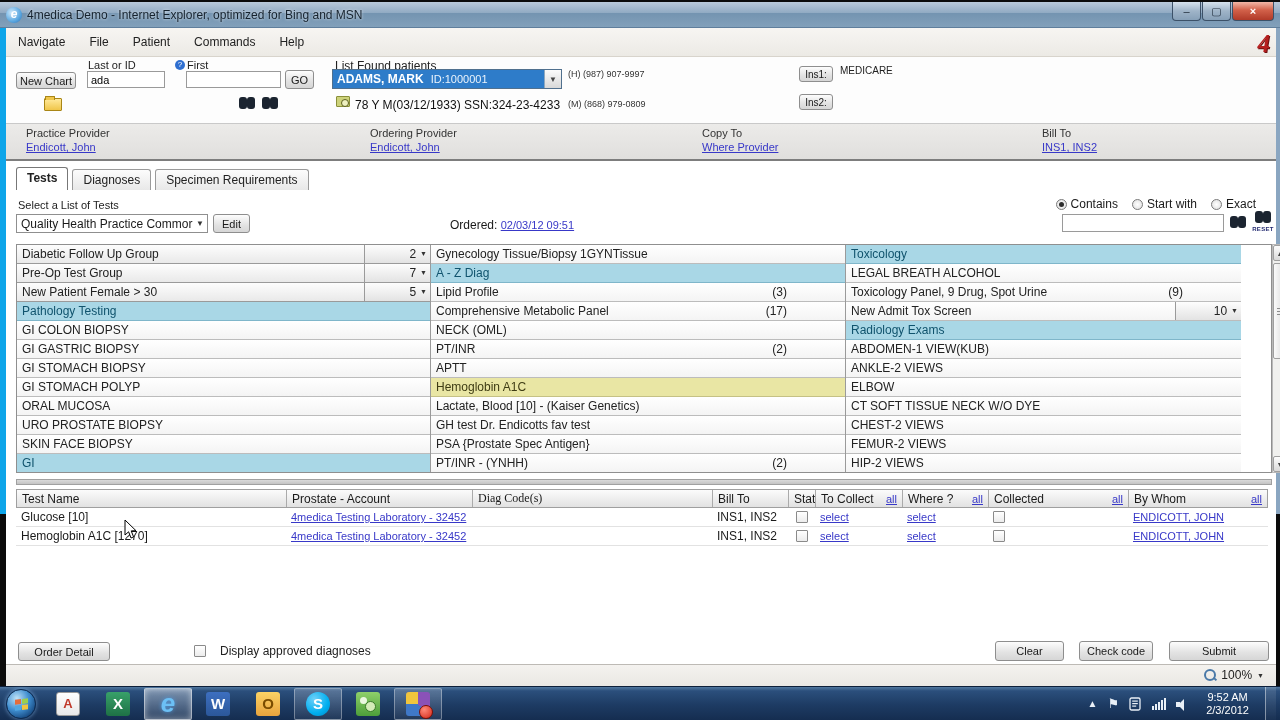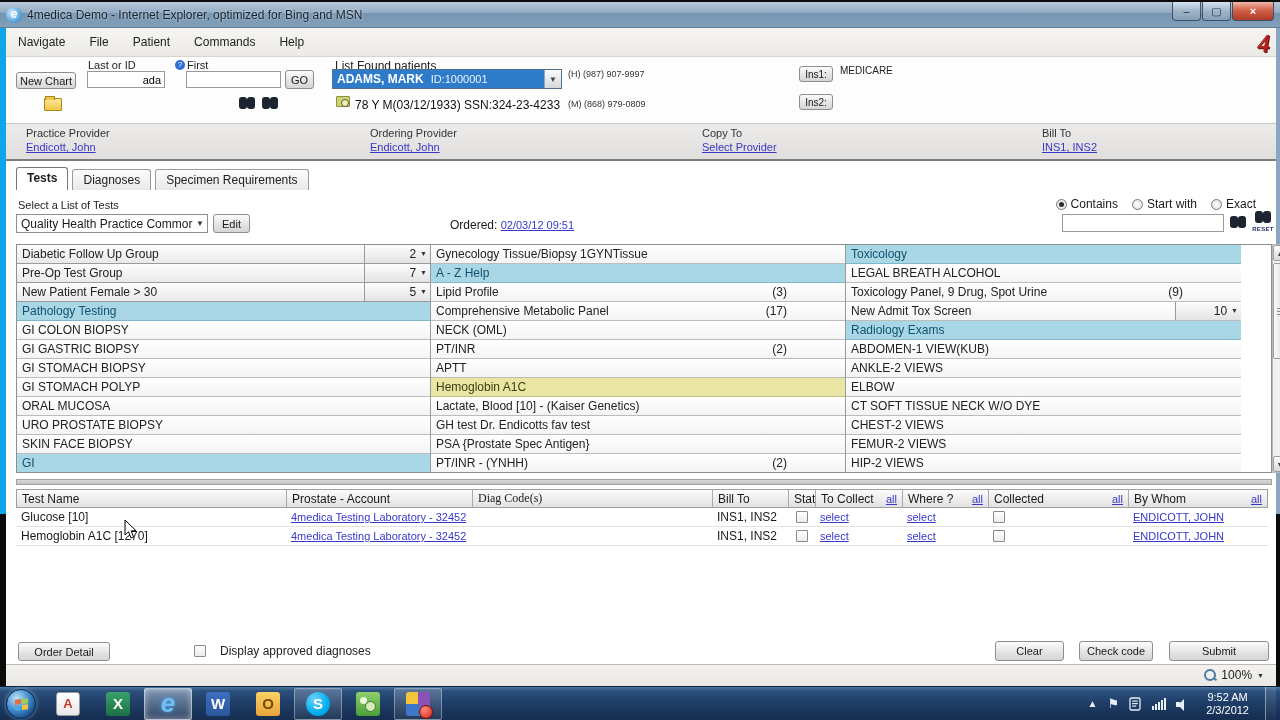--- a/index.html
+++ b/index.html
@@ -21,21 +21,21 @@
   .menubar{position:relative;height:29px;background:linear-gradient(#f7f5f2,#eceae5);border-bottom:1px solid #d8d4cc;display:flex;align-items:center;padding-left:12px;gap:24px;}
   .menu-item{font-size:12px;color:#222;}
   .brand4{position:absolute;right:6px;top:2px;font-family:"Liberation Serif",serif;font-style:italic;font-weight:bold;font-size:25px;color:#b51f1f;text-shadow:1px 1px 0 #6e1010;}
 
   
   .patientbar{position:relative;height:66px;background:#fdfdfd;}
   .pb-label{position:absolute;font-size:11px;color:#222;}
   .btn{display:inline-flex;align-items:center;justify-content:center;border:1px solid #8e8e8e;border-radius:3px;background:linear-gradient(#fdfdfd,#e2e2e2 60%,#d6d6d6);font-size:11px;color:#1a1a1a;}
   .new-chart{position:absolute;left:10px;top:15px;width:60px;height:17px;}
   .inp{position:absolute;height:17px;border:1px solid #9a9a9a;font-size:11px;padding:0 3px;font-family:"Liberation Sans",sans-serif;background:#fff;}
-  .inp-last{left:81px;top:14px;width:78px;text-align:right;}
+  .inp-last{left:81px;top:14px;width:78px;}
   .inp-first{left:180px;top:14px;width:95px;}
   .lbl-last{left:82px;top:2px;}
   .lbl-first{left:181px;top:2px;}
   .q-icon{position:absolute;left:169px;top:3px;width:10px;height:10px;border-radius:50%;background:#2f6fd0;color:#fff;font-size:8px;line-height:10px;text-align:center;}
   .go-btn{position:absolute;left:279px;top:13px;width:29px;height:19px;}
   .lbl-listfound{left:329px;top:2px;font-size:12px;}
   .patient-select{position:absolute;left:326px;top:12px;width:230px;height:20px;border:1px solid #50708e;background:#2e7cc9;display:flex;align-items:center;padding-left:4px;color:#fff;}
   .patient-select .pname{font-weight:bold;font-size:12px;}
   .patient-select .pid{font-size:11px;margin-left:7px;color:#eaf3fc;}
   .ps-arrow{position:absolute;right:0;top:0;width:17px;height:18px;border-left:1px solid #8ea8bf;background:linear-gradient(#fbfbfb,#d8d8d8);color:#444;font-size:8px;display:flex;align-items:center;justify-content:center;}
@@ -238,21 +238,21 @@
         <div class="prov prov-practice">
           <div class="pl">Practice Provider</div>
           <a class="link">Endicott, John</a>
         </div>
         <div class="prov prov-ordering">
           <div class="pl">Ordering Provider</div>
           <a class="link">Endicott, John</a>
         </div>
         <div class="prov prov-copy">
           <div class="pl">Copy To</div>
-          <a class="link">Select Provider</a>
+          <a class="link">Where Provider</a>
         </div>
         <div class="prov prov-bill">
           <div class="pl">Bill To</div>
           <a class="link">INS1, INS2</a>
         </div>
       </div>
 
       <div class="main">
 
         <div class="tabs">
@@ -314,21 +314,21 @@
               <div class="grow "><span class="glabel">GI GASTRIC BIOPSY</span></div>
               <div class="grow "><span class="glabel">GI STOMACH BIOPSY</span></div>
               <div class="grow "><span class="glabel">GI STOMACH POLYP</span></div>
               <div class="grow "><span class="glabel">ORAL MUCOSA</span></div>
               <div class="grow "><span class="glabel">URO PROSTATE BIOPSY</span></div>
               <div class="grow "><span class="glabel">SKIN FACE BIOPSY</span></div>
               <div class="grow header"><span class="glabel">GI</span></div>
             </div>
           <div class="grid-col col1">
               <div class="grow "><span class="glabel">Gynecology Tissue/Biopsy 1GYNTissue</span></div>
-              <div class="grow header"><span class="glabel">A - Z Help</span></div>
+              <div class="grow header"><span class="glabel">A - Z Diag</span></div>
               <div class="grow "><span class="glabel">Lipid Profile</span><span class="gcount">(3)</span></div>
               <div class="grow "><span class="glabel">Comprehensive Metabolic Panel</span><span class="gcount">(17)</span></div>
               <div class="grow "><span class="glabel">NECK (OML)</span></div>
               <div class="grow "><span class="glabel">PT/INR</span><span class="gcount">(2)</span></div>
               <div class="grow "><span class="glabel">APTT</span></div>
               <div class="grow selected"><span class="glabel">Hemoglobin A1C</span></div>
               <div class="grow "><span class="glabel">Lactate, Blood [10] - (Kaiser Genetics)</span></div>
               <div class="grow "><span class="glabel">GH test Dr. Endicotts fav test</span></div>
               <div class="grow "><span class="glabel">PSA {Prostate Spec Antigen}</span></div>
               <div class="grow "><span class="glabel">PT/INR - (YNHH)</span><span class="gcount">(2)</span></div>

